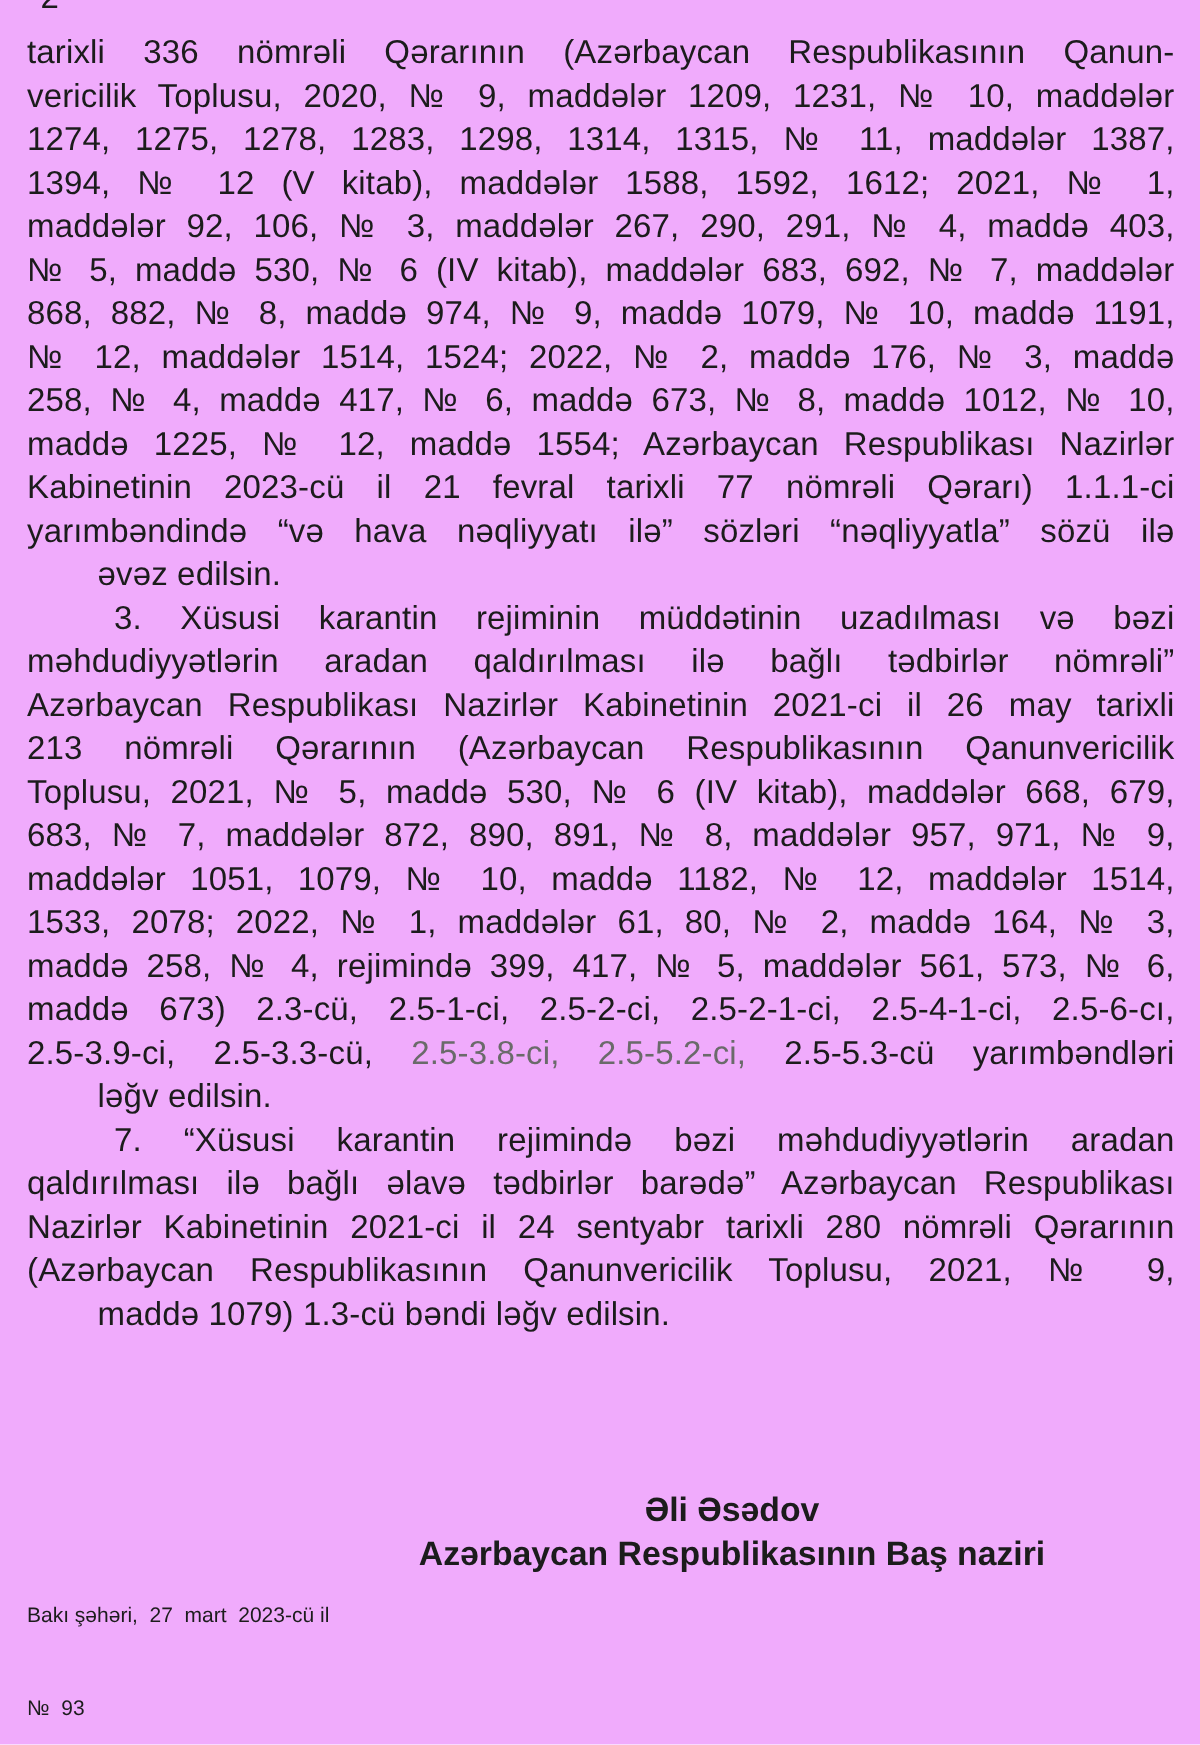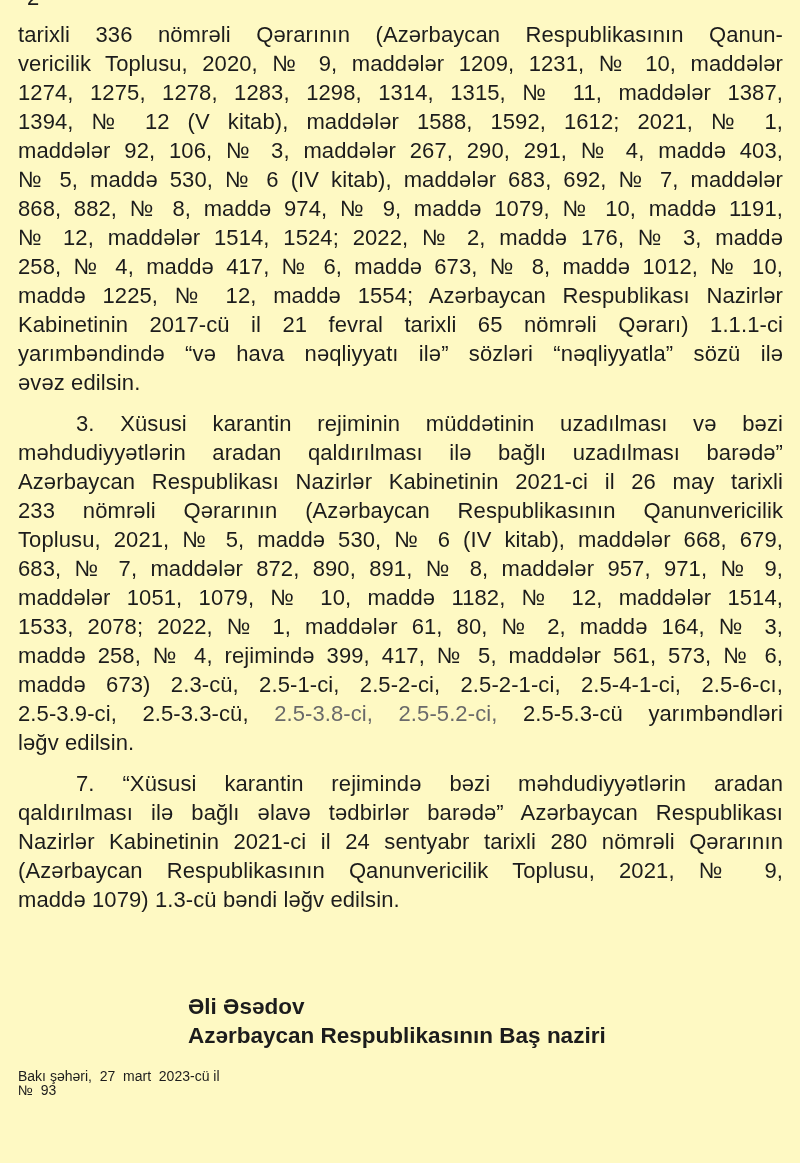--- a/index.html
+++ b/index.html
@@ -1,80 +1,80 @@
 <!DOCTYPE html>
 <html><head>
 <meta charset="utf-8">
 <style>
   html,body{margin:0;padding:0;background:#ffffff;}
   .page{
     position:relative;
     width:800px;height:1163px;
-    background:#fef9c3;
+    background:#f0abfc;
     overflow:hidden;
     font-family:"Liberation Sans","DejaVu Sans",sans-serif;
     color:#1c1c1c;
   }
   .page-number-partial{
     position:absolute;top:-15px;left:27px;
     font-size:22px;color:#1c1c1c;
   }
   .doc-body{
     position:absolute;top:20px;left:18px;right:17px;
   }
   .para{margin:0;padding:0;}
   .line{
     font-size:22px;line-height:29px;
     text-align:justify;text-align-last:justify;
     white-space:normal;
     letter-spacing:0.1px;
   }
-  .line.last{text-align-last:left;}
-  .line.indent{text-indent:58px;margin-top:12px;}
+  .line.last{text-align-last:left;margin-left:47px;}
+  .line.indent{text-indent:58px;}
   .signature-block{
     position:absolute;top:992px;left:188px;width:600px;
-    text-align:left;font-weight:bold;
+    text-align:center;font-weight:bold;
     font-size:22.5px;line-height:29px;
   }
   .footer-line{
     position:absolute;left:18px;
     font-size:14px;line-height:29px;
     white-space:pre;
   }
   .footer-place-date{top:1062px;}
-  .footer-doc-number{top:1076px;text-align:right;}
+  .footer-doc-number{top:1124px;text-align:right;}
 </style>
 </head>
 <body>
 
 <div class="page">
 
   <span class="page-number-partial">2</span>
 
   <div class="doc-body">
       <div class="para">
         <div class="line">tarixli 336 nömrəli Qərarının (Azərbaycan Respublikasının Qanun-</div>
         <div class="line">vericilik Toplusu, 2020, № 9, maddələr 1209, 1231, № 10, maddələr</div>
         <div class="line">1274, 1275, 1278, 1283, 1298, 1314, 1315, № 11, maddələr 1387,</div>
         <div class="line">1394, № 12 (V kitab), maddələr 1588, 1592, 1612; 2021, № 1,</div>
         <div class="line">maddələr 92, 106, № 3, maddələr 267, 290, 291, № 4, maddə 403,</div>
         <div class="line">№ 5, maddə 530, № 6 (IV kitab), maddələr 683, 692, № 7, maddələr</div>
         <div class="line">868, 882, № 8, maddə 974, № 9, maddə 1079, № 10, maddə 1191,</div>
         <div class="line">№ 12, maddələr 1514, 1524; 2022, № 2, maddə 176, № 3, maddə</div>
         <div class="line">258, № 4, maddə 417, № 6, maddə 673, № 8, maddə 1012, № 10,</div>
         <div class="line">maddə 1225, № 12, maddə 1554; Azərbaycan Respublikası Nazirlər</div>
-        <div class="line">Kabinetinin 2017-cü il 21 fevral tarixli 65 nömrəli Qərarı) 1.1.1-ci</div>
+        <div class="line">Kabinetinin 2023-cü il 21 fevral tarixli 77 nömrəli Qərarı) 1.1.1-ci</div>
         <div class="line">yarımbəndində “və hava nəqliyyatı ilə” sözləri “nəqliyyatla” sözü ilə</div>
         <div class="line last">əvəz edilsin.</div>
       </div>
       <div class="para">
         <div class="line indent">3. Xüsusi karantin rejiminin müddətinin uzadılması və bəzi</div>
-        <div class="line">məhdudiyyətlərin aradan qaldırılması ilə bağlı uzadılması barədə”</div>
+        <div class="line">məhdudiyyətlərin aradan qaldırılması ilə bağlı tədbirlər nömrəli”</div>
         <div class="line">Azərbaycan Respublikası Nazirlər Kabinetinin 2021-ci il 26 may tarixli</div>
-        <div class="line">233 nömrəli Qərarının (Azərbaycan Respublikasının Qanunvericilik</div>
+        <div class="line">213 nömrəli Qərarının (Azərbaycan Respublikasının Qanunvericilik</div>
         <div class="line">Toplusu, 2021, № 5, maddə 530, № 6 (IV kitab), maddələr 668, 679,</div>
         <div class="line">683, № 7, maddələr 872, 890, 891, № 8, maddələr 957, 971, № 9,</div>
         <div class="line">maddələr 1051, 1079, № 10, maddə 1182, № 12, maddələr 1514,</div>
         <div class="line">1533, 2078; 2022, № 1, maddələr 61, 80, № 2, maddə 164, № 3,</div>
         <div class="line">maddə 258, № 4, rejimində 399, 417, № 5, maddələr 561, 573, № 6,</div>
         <div class="line">maddə 673) 2.3-cü, 2.5-1-ci, 2.5-2-ci, 2.5-2-1-ci, 2.5-4-1-ci, 2.5-6-cı,</div>
         <div class="line"><span>2.5-3.9-ci, 2.5-3.3-cü, </span><span style="color: rgb(106, 106, 106);">2.5-3.8-ci, 2.5-5.2-ci,</span><span> 2.5-5.3-cü yarımbəndləri</span></div>
         <div class="line last">ləğv edilsin.</div>
       </div>
       <div class="para">

